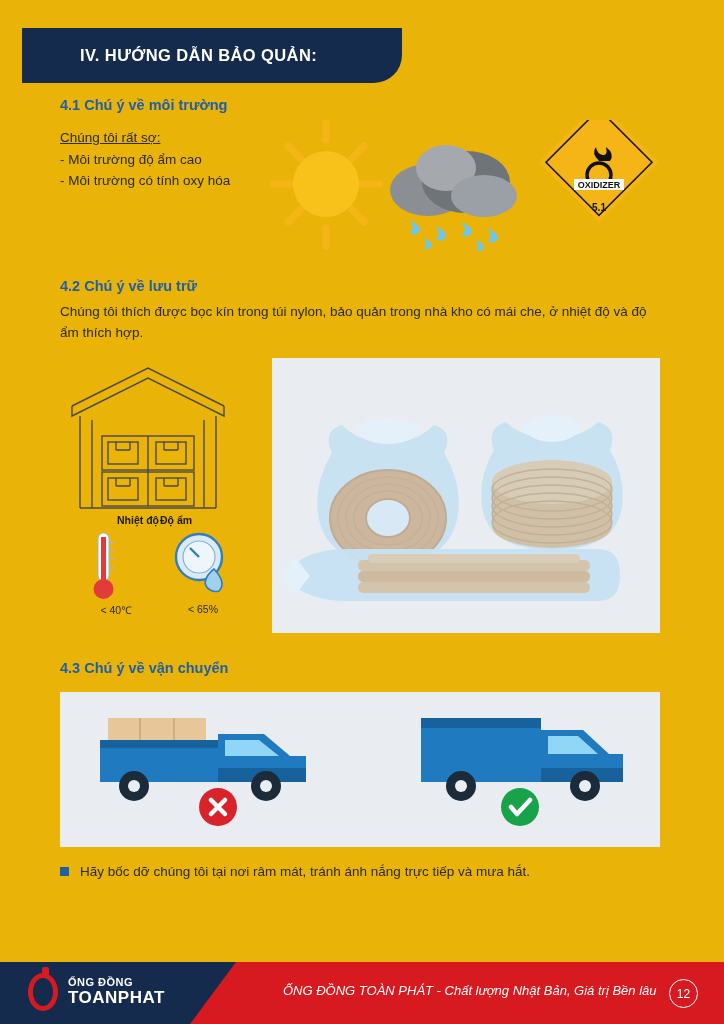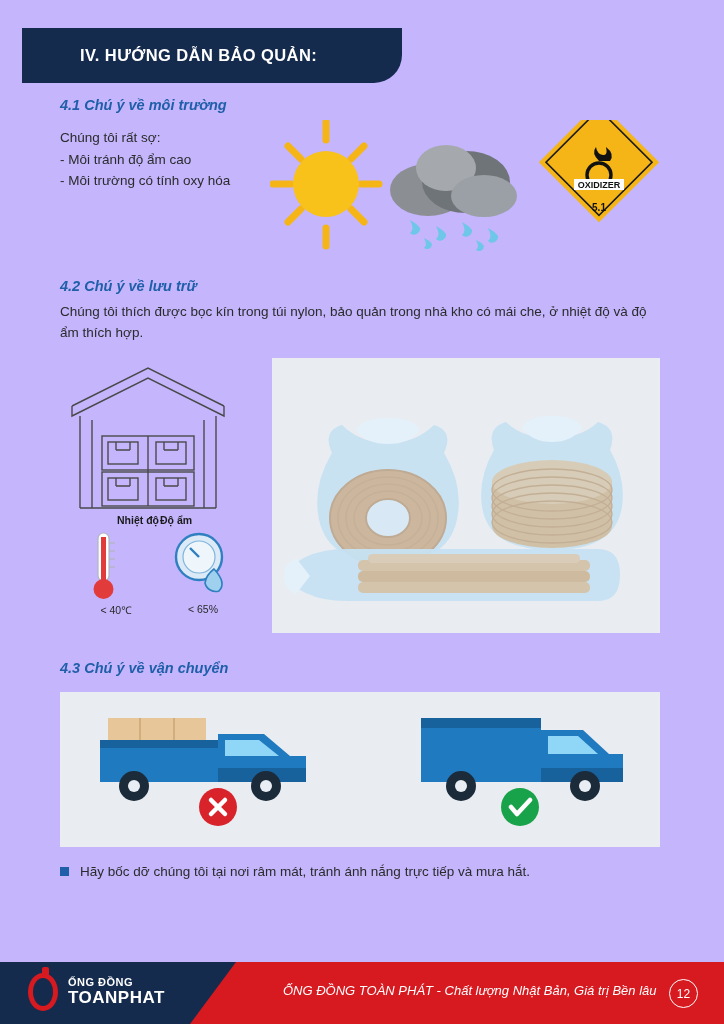--- a/index.html
+++ b/index.html
@@ -10,21 +10,21 @@
     background: #ffffff;
     font-family: "Liberation Sans", sans-serif;
     color: #333;
     position: relative;
     overflow: hidden;
   }
   .page {
     position: relative;
     width: 724px;
     height: 1024px;
-    background: #c4b5fd;
+    background: #eab308;
   }
   
   .header-banner {
     position: absolute;
     left: 22px;
     top: 28px;
     width: 380px;
     height: 55px;
     background: #152b4e;
     border-radius: 0 0 28px 0;
@@ -37,31 +37,30 @@
     font-weight: bold;
     letter-spacing: 0.4px;
     margin-left: 58px;
   }
   
   .sec-h {
     position: absolute;
     color: #1f5fa9;
     font-weight: bold;
     font-size: 14.5px;
-    font-style: italic;
   }
   .body-text {
     position: absolute;
     font-size: 13.5px;
     color: #2b2b2b;
     line-height: 1.55;
   }
   
   #sec41-h { left: 60px; top: 97px; }
-  #sec41-intro { left: 60px; top: 128px; }
+  #sec41-intro { left: 60px; top: 128px; text-decoration: underline; }
   #sec41-list { left: 60px; top: 150px; }
   #sec41-list div { white-space: nowrap; }
 
   
   .gfx41 { position: absolute; left: 270px; top: 120px; width: 400px; height: 135px; }
 
   
   #sec42-h { left: 60px; top: 278px; }
   #sec42-p { left: 60px; top: 302px; width: 600px; }
 
@@ -127,21 +126,21 @@
 
 <div class="page">
 
   <div class="header-banner">
     <span class="title">IV. HƯỚNG DẪN BẢO QUẢN:</span>
   </div>
 
   <div class="sec-h" id="sec41-h">4.1 Chú ý về môi trường</div>
   <div class="body-text" id="sec41-intro">Chúng tôi rất sợ:</div>
   <div class="body-text" id="sec41-list">
-    <div>- Môi tránh độ ẩm cao</div>
+    <div>- Môi trường độ ẩm cao</div>
     <div>- Môi trường có tính oxy hóa</div>
   </div>
 
   <div class="gfx41">
     <svg width="400" height="135" viewBox="0 0 400 135">
 
       <g>
         <g stroke="#f5b517" stroke-width="7" stroke-linecap="round">
           <line x1="56" y1="2" x2="56" y2="20"></line>
           <line x1="56" y1="108" x2="56" y2="126"></line>

